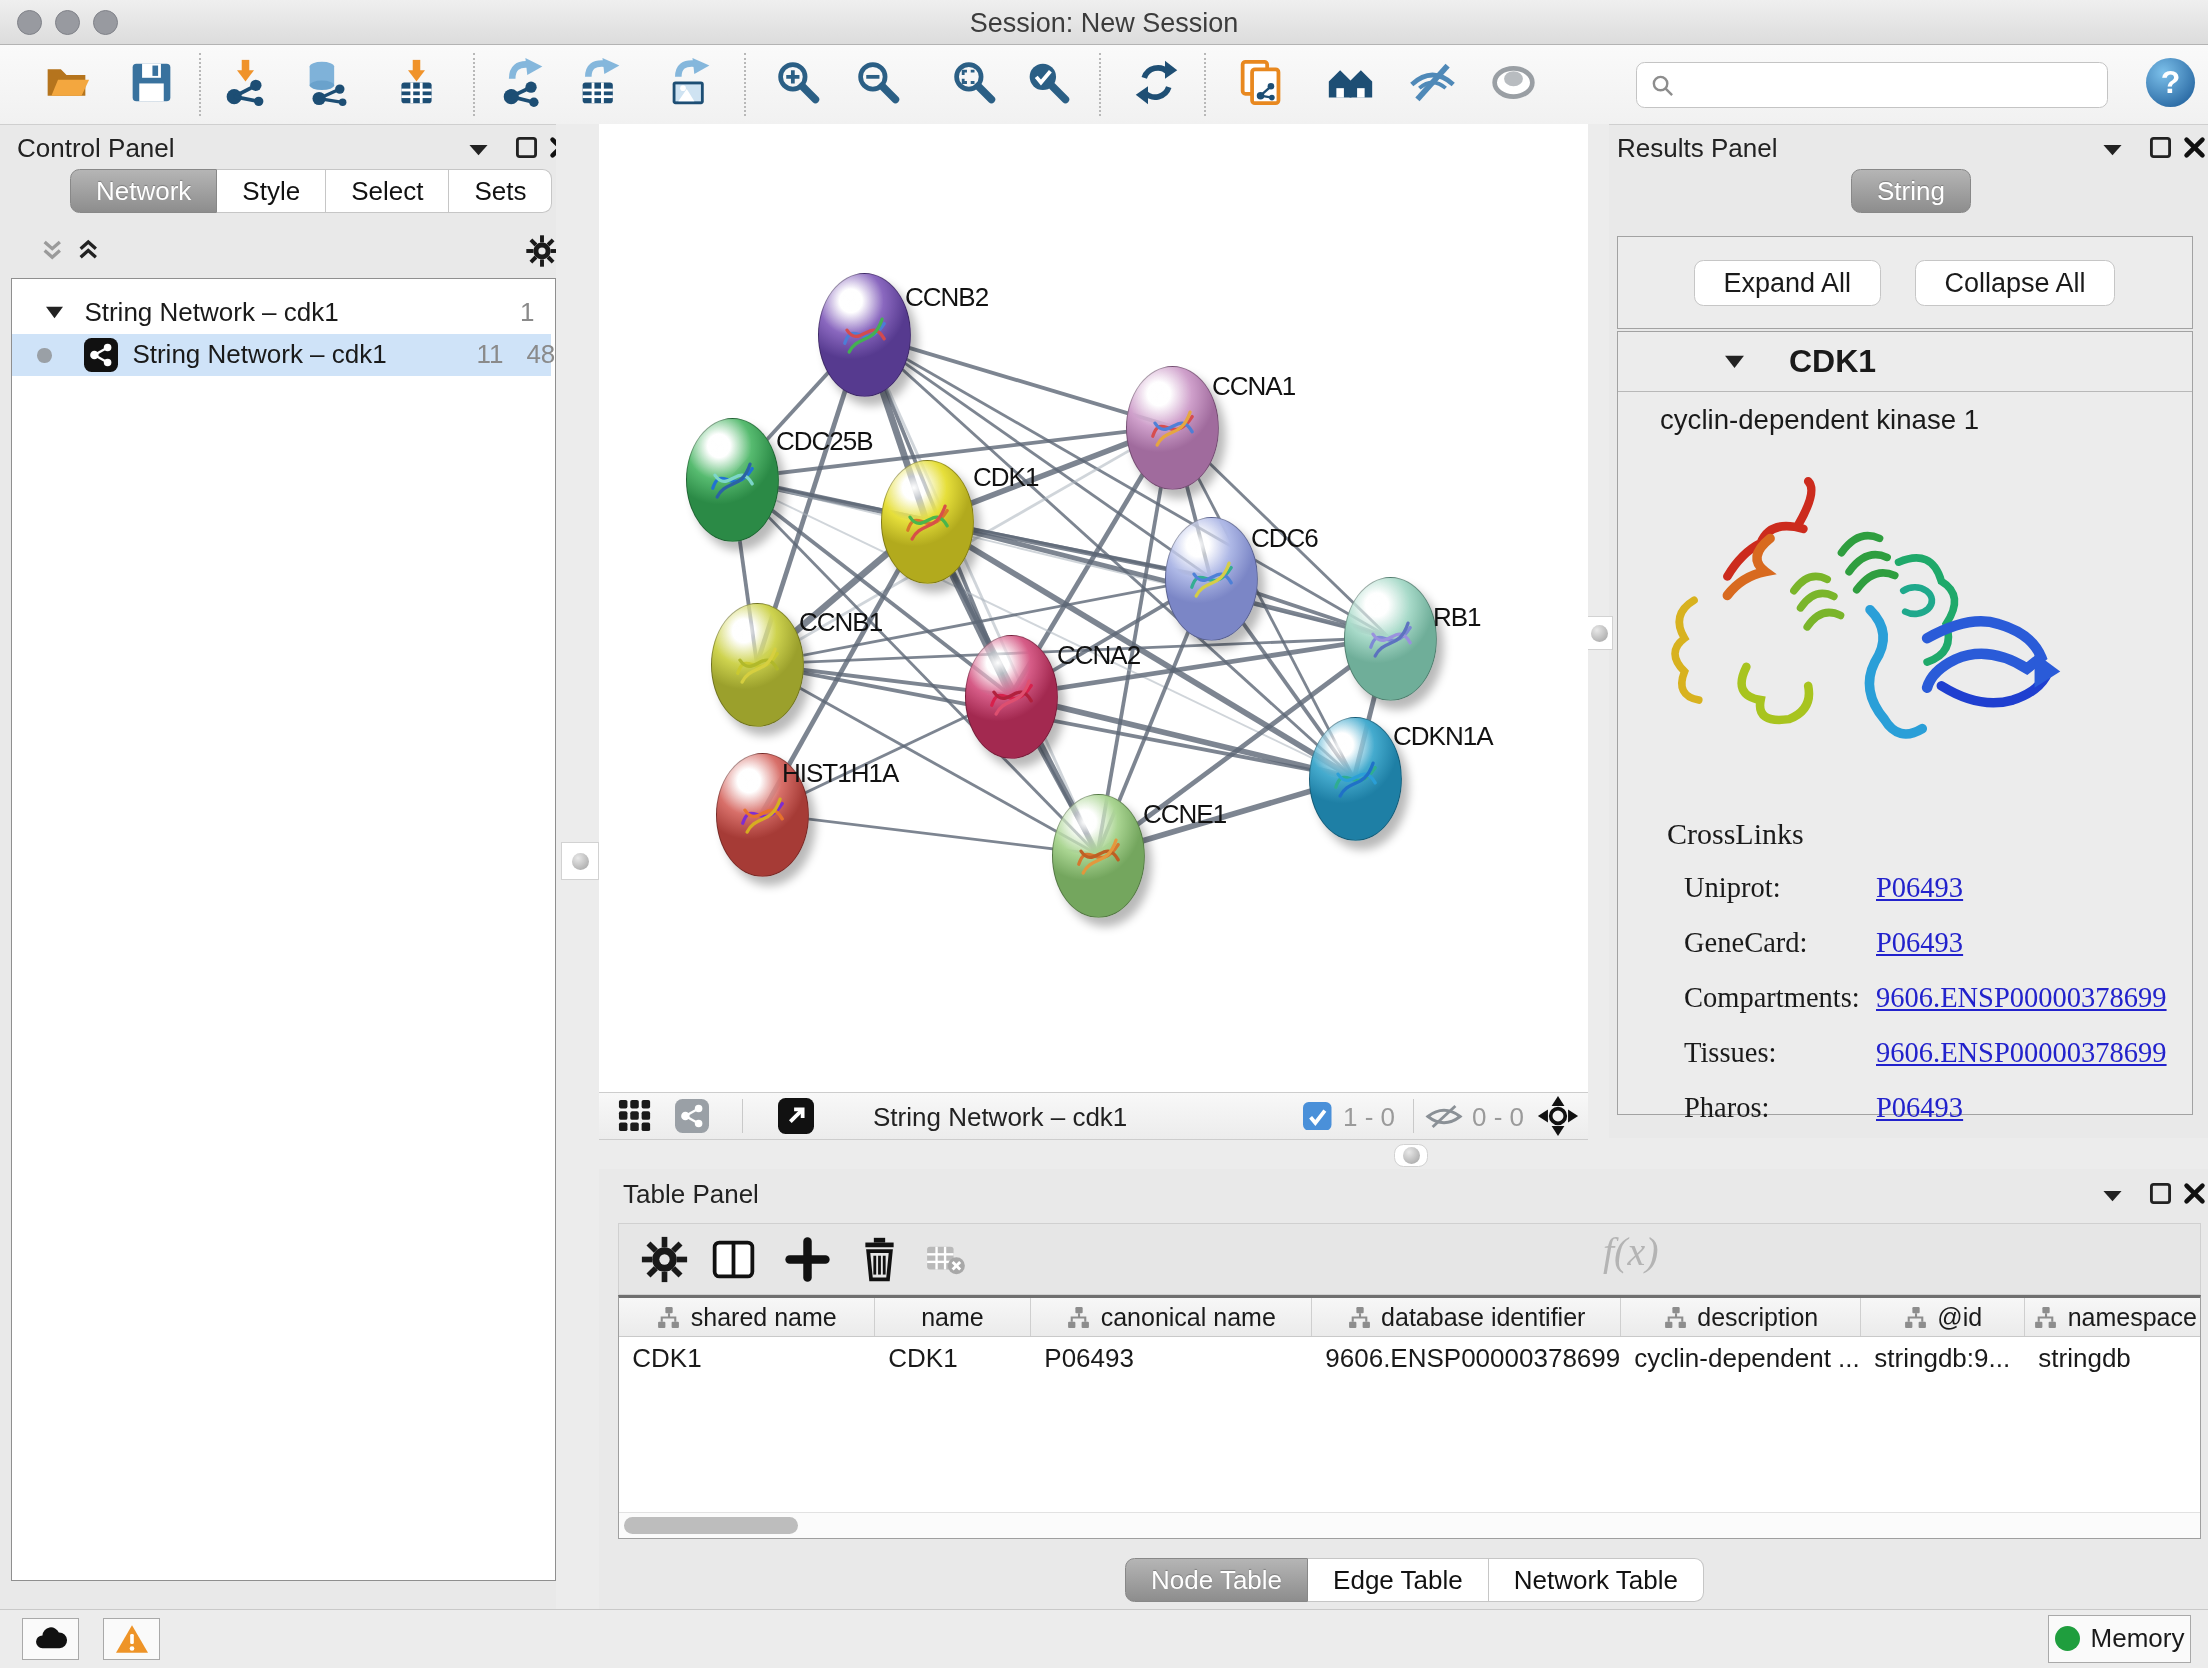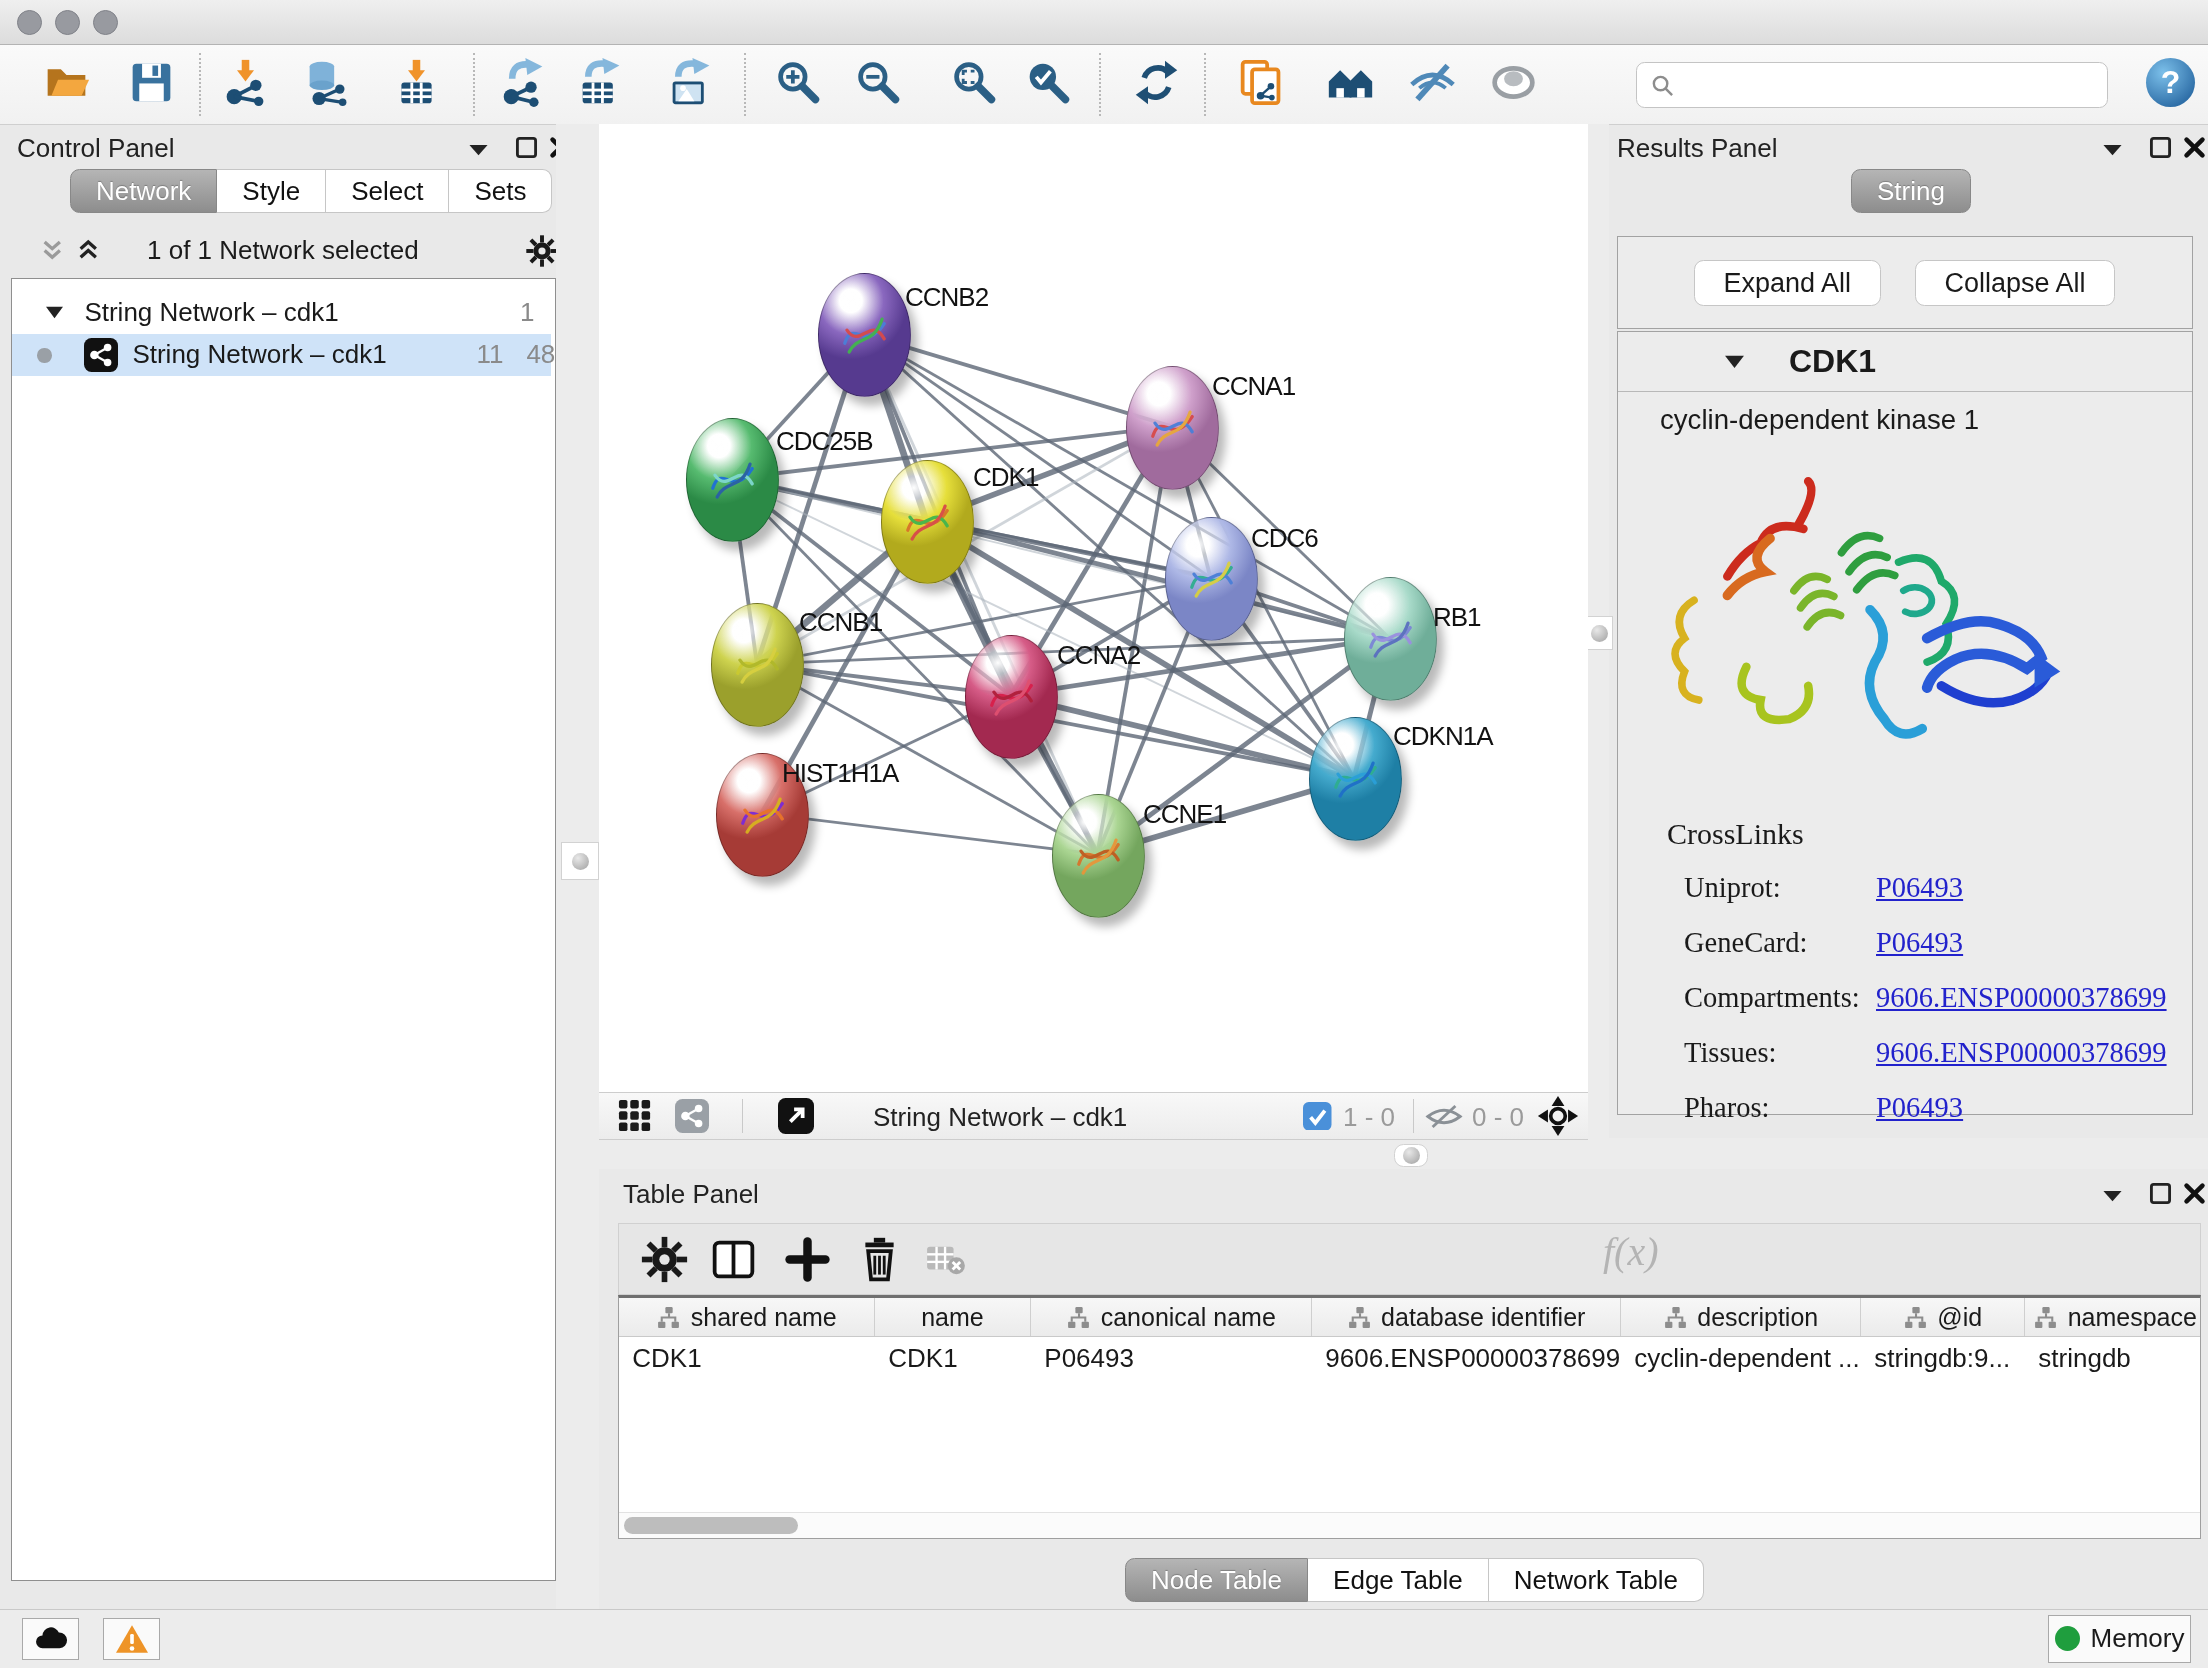--- a/index.html
+++ b/index.html
@@ -113,20 +113,21 @@
     border:1.9px solid #a9a9a9;display:flex;align-items:center;justify-content:center;gap:11px;font-size:26px}
   #memdot{width:25px;height:25px;border-radius:50%;background:#1f9e3e}
 </style>
 </head>
 <body>
 
 <div class="abs" id="titlebar">
   <div class="abs light" style="left:17px"></div>
   <div class="abs light" style="left:55px"></div>
   <div class="abs light" style="left:93px"></div>
+  <div class="abs" id="wtitle">Session: New Session</div>
 </div>
 
 <div class="abs" id="toolbar">
   <div class="tbi" style="left:42px">
     <svg viewBox="0 0 52 52">
         <polygon points="6,40 6,12 20,12 26,18 46,18 46,40" fill="#b5741d"></polygon>
         <polygon points="10,40 17,23 50,23 42,40" fill="#f3a73f"></polygon>
       </svg>
   </div>
   <div class="tbi" style="left:127px">
@@ -341,21 +342,20 @@
         <polyline points="7,4 15,11 23,4"></polyline>
         <polyline points="7,13 15,20 23,13"></polyline>
       </svg>
   </span>
   <span class="abs" style="left:63px;top:9.5px">
     <svg width="28.5" height="27" viewBox="0 0 30 28" fill="none" stroke="#222" stroke-width="3.5">
         <polyline points="7,11 15,4 23,11"></polyline>
         <polyline points="7,20 15,13 23,20"></polyline>
       </svg>
   </span>
-  <span class="lbl">1 of 1 Network selected</span>
   <span class="abs" style="left:514px;top:5.7px">
     <svg width="34" height="34" viewBox="0 0 52 52">
         <g fill="#1a1a1a">
           <rect x="23" y="2" width="6" height="11"></rect>
           <rect x="23" y="39" width="6" height="11"></rect>
           <rect x="2" y="23" width="11" height="6"></rect>
           <rect x="39" y="23" width="11" height="6"></rect>
           <rect x="23" y="2" width="6" height="11" transform="rotate(45 26 26)"></rect>
           <rect x="23" y="39" width="6" height="11" transform="rotate(45 26 26)"></rect>
           <rect x="2" y="23" width="11" height="6" transform="rotate(45 26 26)"></rect>

